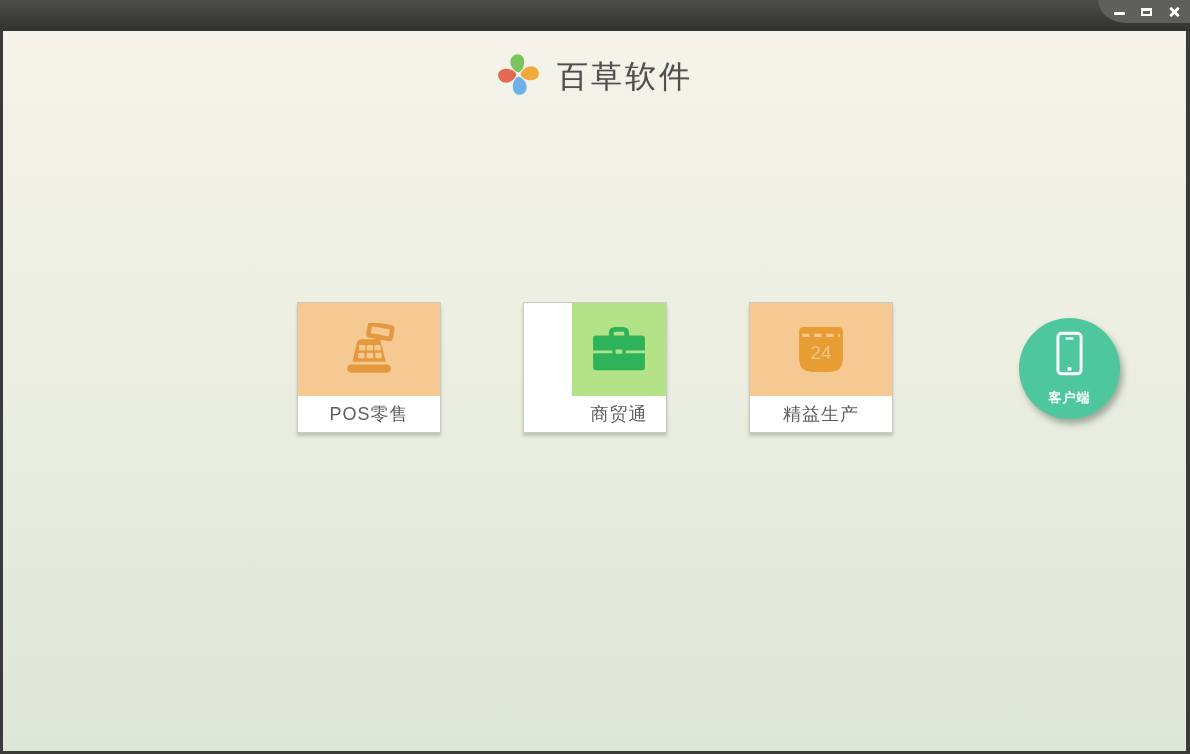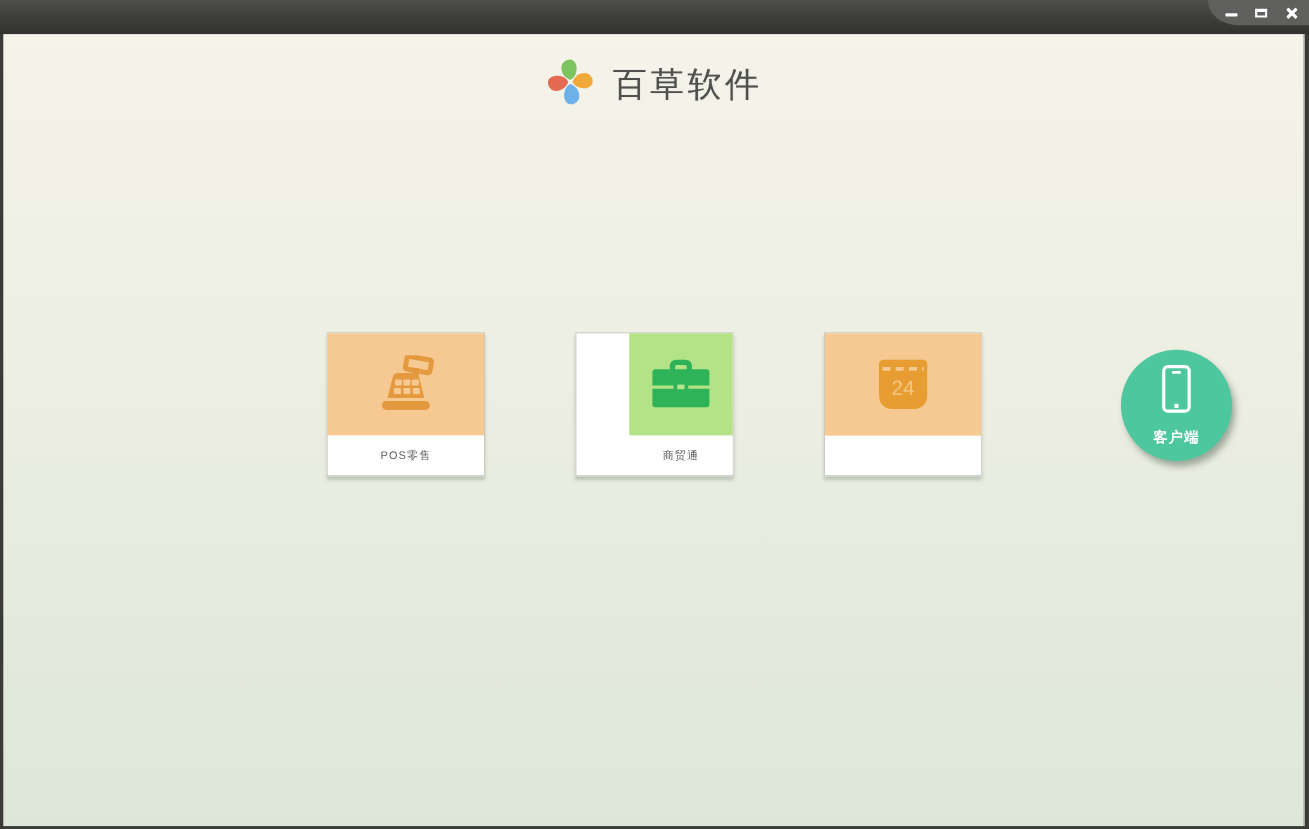--- a/index.html
+++ b/index.html
@@ -29,21 +29,21 @@
   .logo-row{position:absolute;top:20px;left:0;right:0;display:flex;align-items:flex-end;justify-content:center;gap:15px;}
   .pinwheel{width:47px;height:47px;}
   .app-title{font-family:"DejaVu Serif",serif;font-size:31px;color:#4f4f4d;letter-spacing:3px;
     text-shadow:0 0 1px rgba(80,80,78,.35);}
 
   
   .card{position:absolute;width:144px;height:131px;background:#fff;border:1px solid #c9cbc2;
     box-sizing:border-box;box-shadow:0 3px 3px rgba(110,120,105,.35);cursor:pointer;}
   .card-tile{height:93px;display:flex;align-items:center;justify-content:center;}
   .card-label{height:35px;background:#fff;display:flex;align-items:center;justify-content:center;
-    font-size:10px;color:#5d5d5b;letter-spacing:1px;}
+    font-size:18px;color:#5d5d5b;letter-spacing:1px;}
   .card-1{left:294px;top:271px;}
   .card-2{left:520px;top:271px;padding-left:48px;}
   .card-3{left:746px;top:271px;}
 
   
   .client-circle{position:absolute;left:1016px;top:287px;width:101px;height:101px;border-radius:50%;
     background:#4ec79e;box-shadow:3px 5px 6px rgba(95,115,100,.55);
     display:flex;flex-direction:column;align-items:center;justify-content:center;cursor:pointer;}
   .client-circle .label{color:#fff;font-size:13px;font-weight:bold;letter-spacing:1px;margin-top:13px;}
 </style>
@@ -116,20 +116,21 @@
     </div>
 
     <div class="card card-3">
       <div class="card-tile" style="background-color: rgb(246, 201, 147);">
         <svg width="50" height="48" viewBox="0 0 46 46">
           <path d="M6,1 H40 Q44,1 44,5 V31 Q44,44 31,44 H15 Q2,44 2,31 V5 Q2,1 6,1 Z" fill="#e89d33"></path>
           <line x1="5" y1="9" x2="41" y2="9" stroke="#f6c993" stroke-width="3.2" stroke-dasharray="7 4.5"></line>
           <text x="23" y="32" text-anchor="middle" font-size="18" fill="#f3c585" font-family="Liberation Sans, sans-serif">24</text>
         </svg>
       </div>
+      <div class="card-label">精益生产</div>
     </div>
 
     <div class="client-circle">
       <svg width="27" height="45" viewBox="0 0 28 46">
         <rect x="2" y="2" width="24" height="42" rx="4" fill="none" stroke="#fff" stroke-width="3"></rect>
         <line x1="10" y1="7.5" x2="18" y2="7.5" stroke="#fff" stroke-width="2.5"></line>
         <rect x="12" y="37" width="4" height="4" rx="1" fill="#fff"></rect>
       </svg>
       <div class="label">客户端</div>
     </div>

